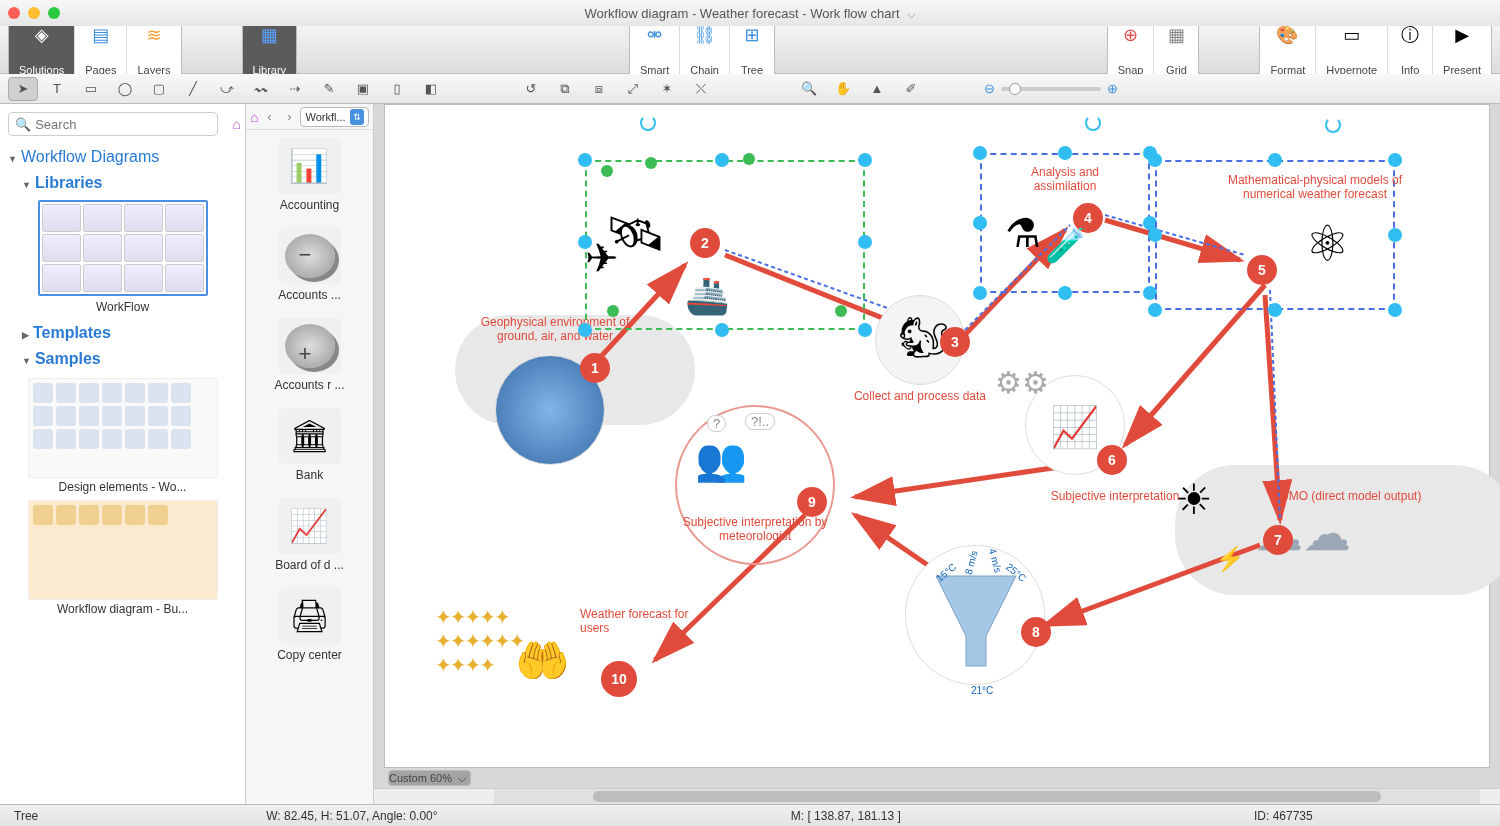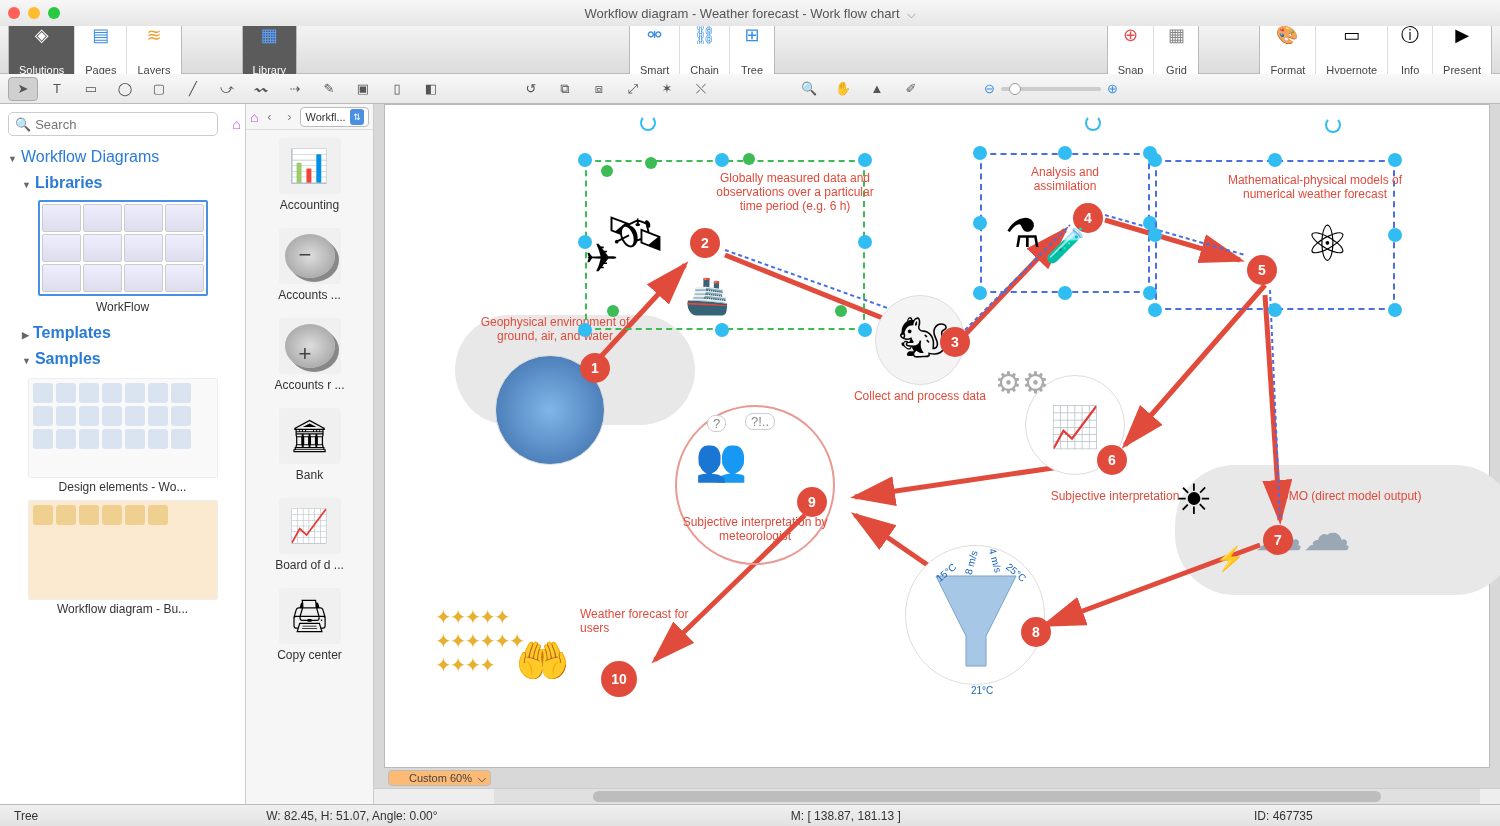--- a/index.html
+++ b/index.html
@@ -56,21 +56,21 @@
 .shape-circle { position:absolute; border-radius:50%; background:#f0f0f0; border:1px solid #ddd;}
 .sel-handle { width:14px; height:14px; background:#31bdf2; border-radius:50%; position:absolute;}
 .sel-rot { width:16px;height:16px; border:2px solid #31bdf2; border-radius:50%; border-top-color:transparent; position:absolute;}
 .sel-box { position:absolute; border:2px dashed #4a6fe2;}
 .sel-box.green { border:2px dashed #3dbb54;}
 .green-dot{position:absolute;width:12px;height:12px;background:#3dbb54;border-radius:50%;}
 svg.arrows { position:absolute; left:0; top:0; width:100%; height:100%; pointer-events:none;}
 .hscroll { height:16px; background:#eee; border-top:1px solid #ccc; display:flex;}
 .hscroll .track{ flex:1; background:#e0e0e0; position:relative;}
 .hscroll .thumb{ position:absolute; left:10%; width:80%; top:2px; bottom:2px; background:#bdbdbd; border-radius:6px;}
-.zoomcombo { position:absolute; left:14px; bottom:2px; background:#fdba74; border:1px solid #bbb; border-radius:4px; font-size:11px; padding:1px 18px 1px 20px; color:#444;}
+.zoomcombo { position:absolute; left:14px; bottom:2px; background:#a3a3a3; border:1px solid #bbb; border-radius:4px; font-size:11px; padding:1px 18px 1px 0; color:#444;}
 .statusbar { height:22px; background:linear-gradient(#f0f0f0,#e2e2e2); border-top:1px solid #bbb; display:flex; align-items:center; font-size:12px; color:#333;}
 .statusbar > div { padding:0 14px;}
 .lib-small-home { color:#b94ad6; font-size:14px; padding:0 6px; cursor:pointer;}
 .searchrow{display:flex; align-items:center;}
 .coin{width:50px;height:44px;background:radial-gradient(#ddd,#999);border-radius:50%;box-shadow:2px 2px 0 #888,4px 4px 0 #888;}
 .tree-scroll{flex:1; overflow-y:auto;}
 .red-ring{position:absolute;border:2px solid #e99a92;border-radius:50%;}
 .cloud{position:absolute;background:#e8e8e8;border-radius:60px;}
 </style>
 </head>
@@ -331,21 +331,20 @@
           <line x1="875" y1="440" x2="660" y2="520" stroke="#e14b3c" stroke-width="5" marker-end="url(#ah)"></line>
           <line x1="640" y1="527" x2="470" y2="410" stroke="#e14b3c" stroke-width="5" marker-end="url(#ah)"></line>
           <line x1="420" y1="410" x2="270" y2="555" stroke="#e14b3c" stroke-width="5" marker-end="url(#ah)"></line>
         </svg>
 
         <div class="shape-circle" style="left:110px;top:250px;width:110px;height:110px;background:radial-gradient(#7fb6e8,#3a6aa8)"></div>
         <div class="node-label" style="left:80px;top:210px;width:180px">Geophysical environment of ground, air, and water</div>
         <div class="badge" style="left:195px;top:248px">1</div>
 
         <div class="sel-box green" style="left:200px;top:55px;width:280px;height:170px"></div>
-        <div class="node-label" style="left:320px;top:66px;width:180px">Globally measured data and observations over a particular time period (e.g. 6 h)</div>
         <div class="badge" style="left:305px;top:123px">2</div>
 
         <div class="sel-handle" style="left:193px;top:48px"></div>
           <div class="sel-handle" style="left:330px;top:48px"></div>
           <div class="sel-handle" style="left:473px;top:48px"></div>
         <div class="sel-handle" style="left:193px;top:130px"></div>
           <div class="sel-handle" style="left:473px;top:130px"></div>
         <div class="sel-handle" style="left:193px;top:218px"></div>
           <div class="sel-handle" style="left:330px;top:218px"></div>
           <div class="sel-handle" style="left:473px;top:218px"></div>

